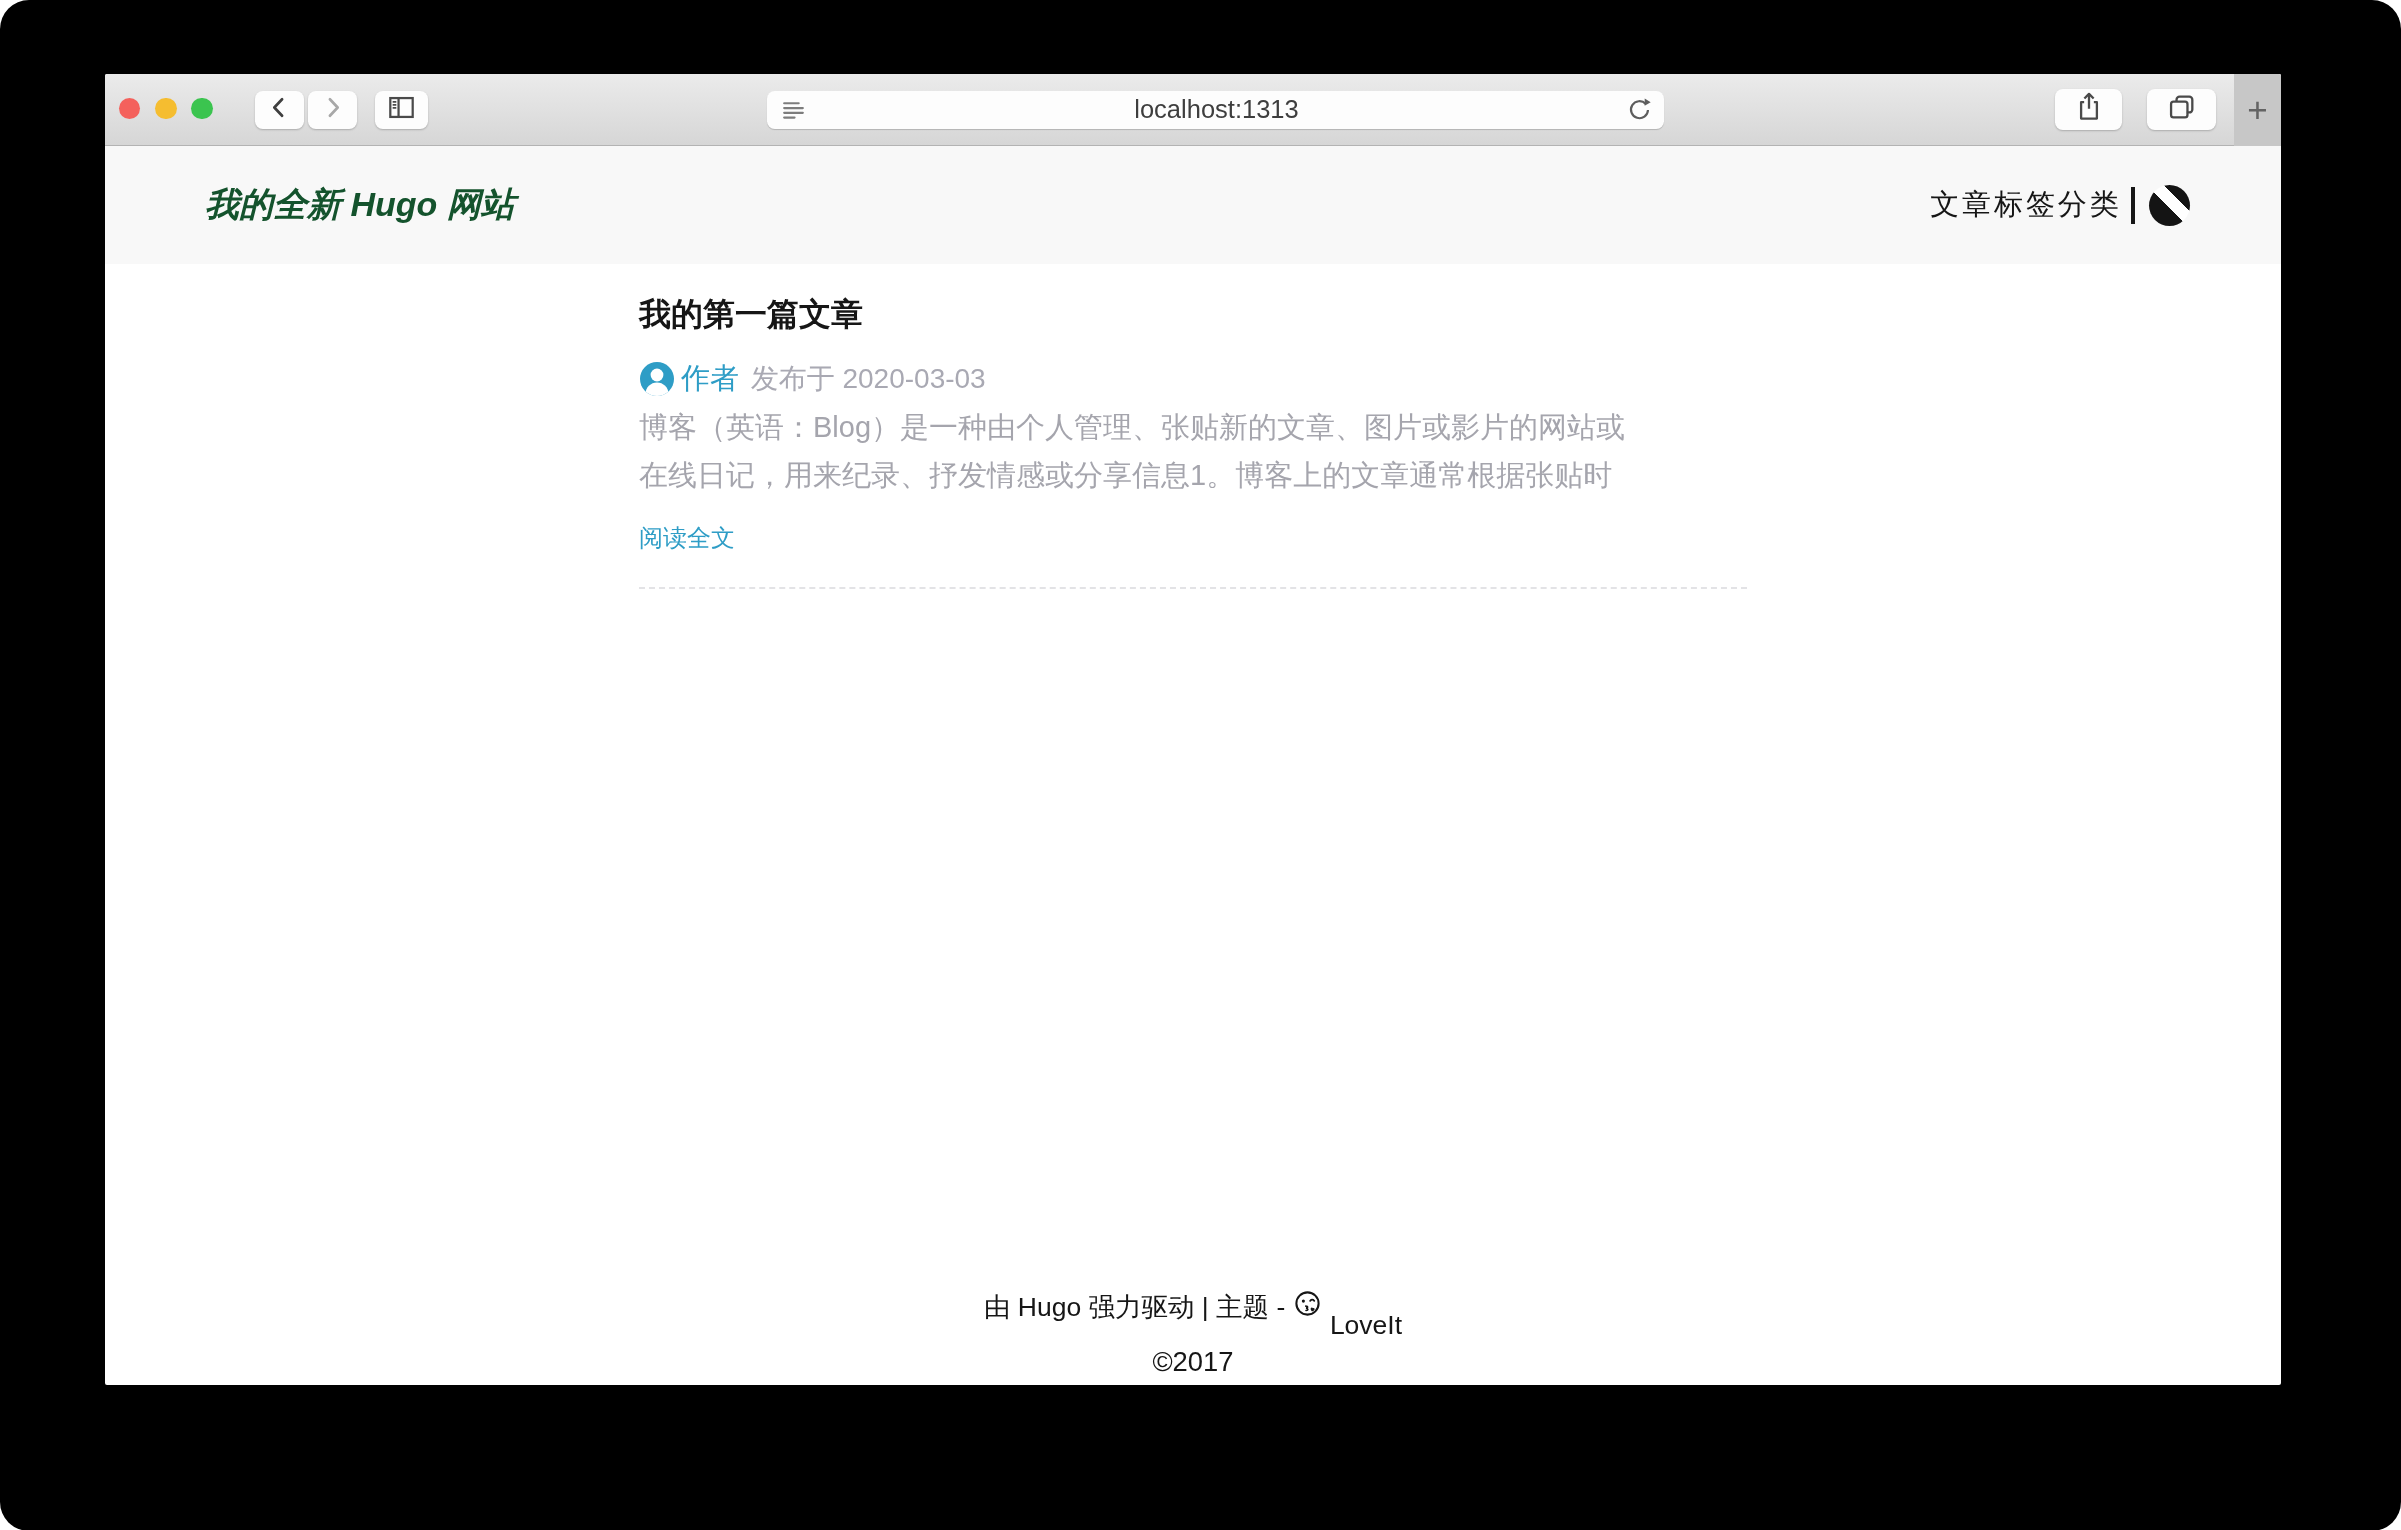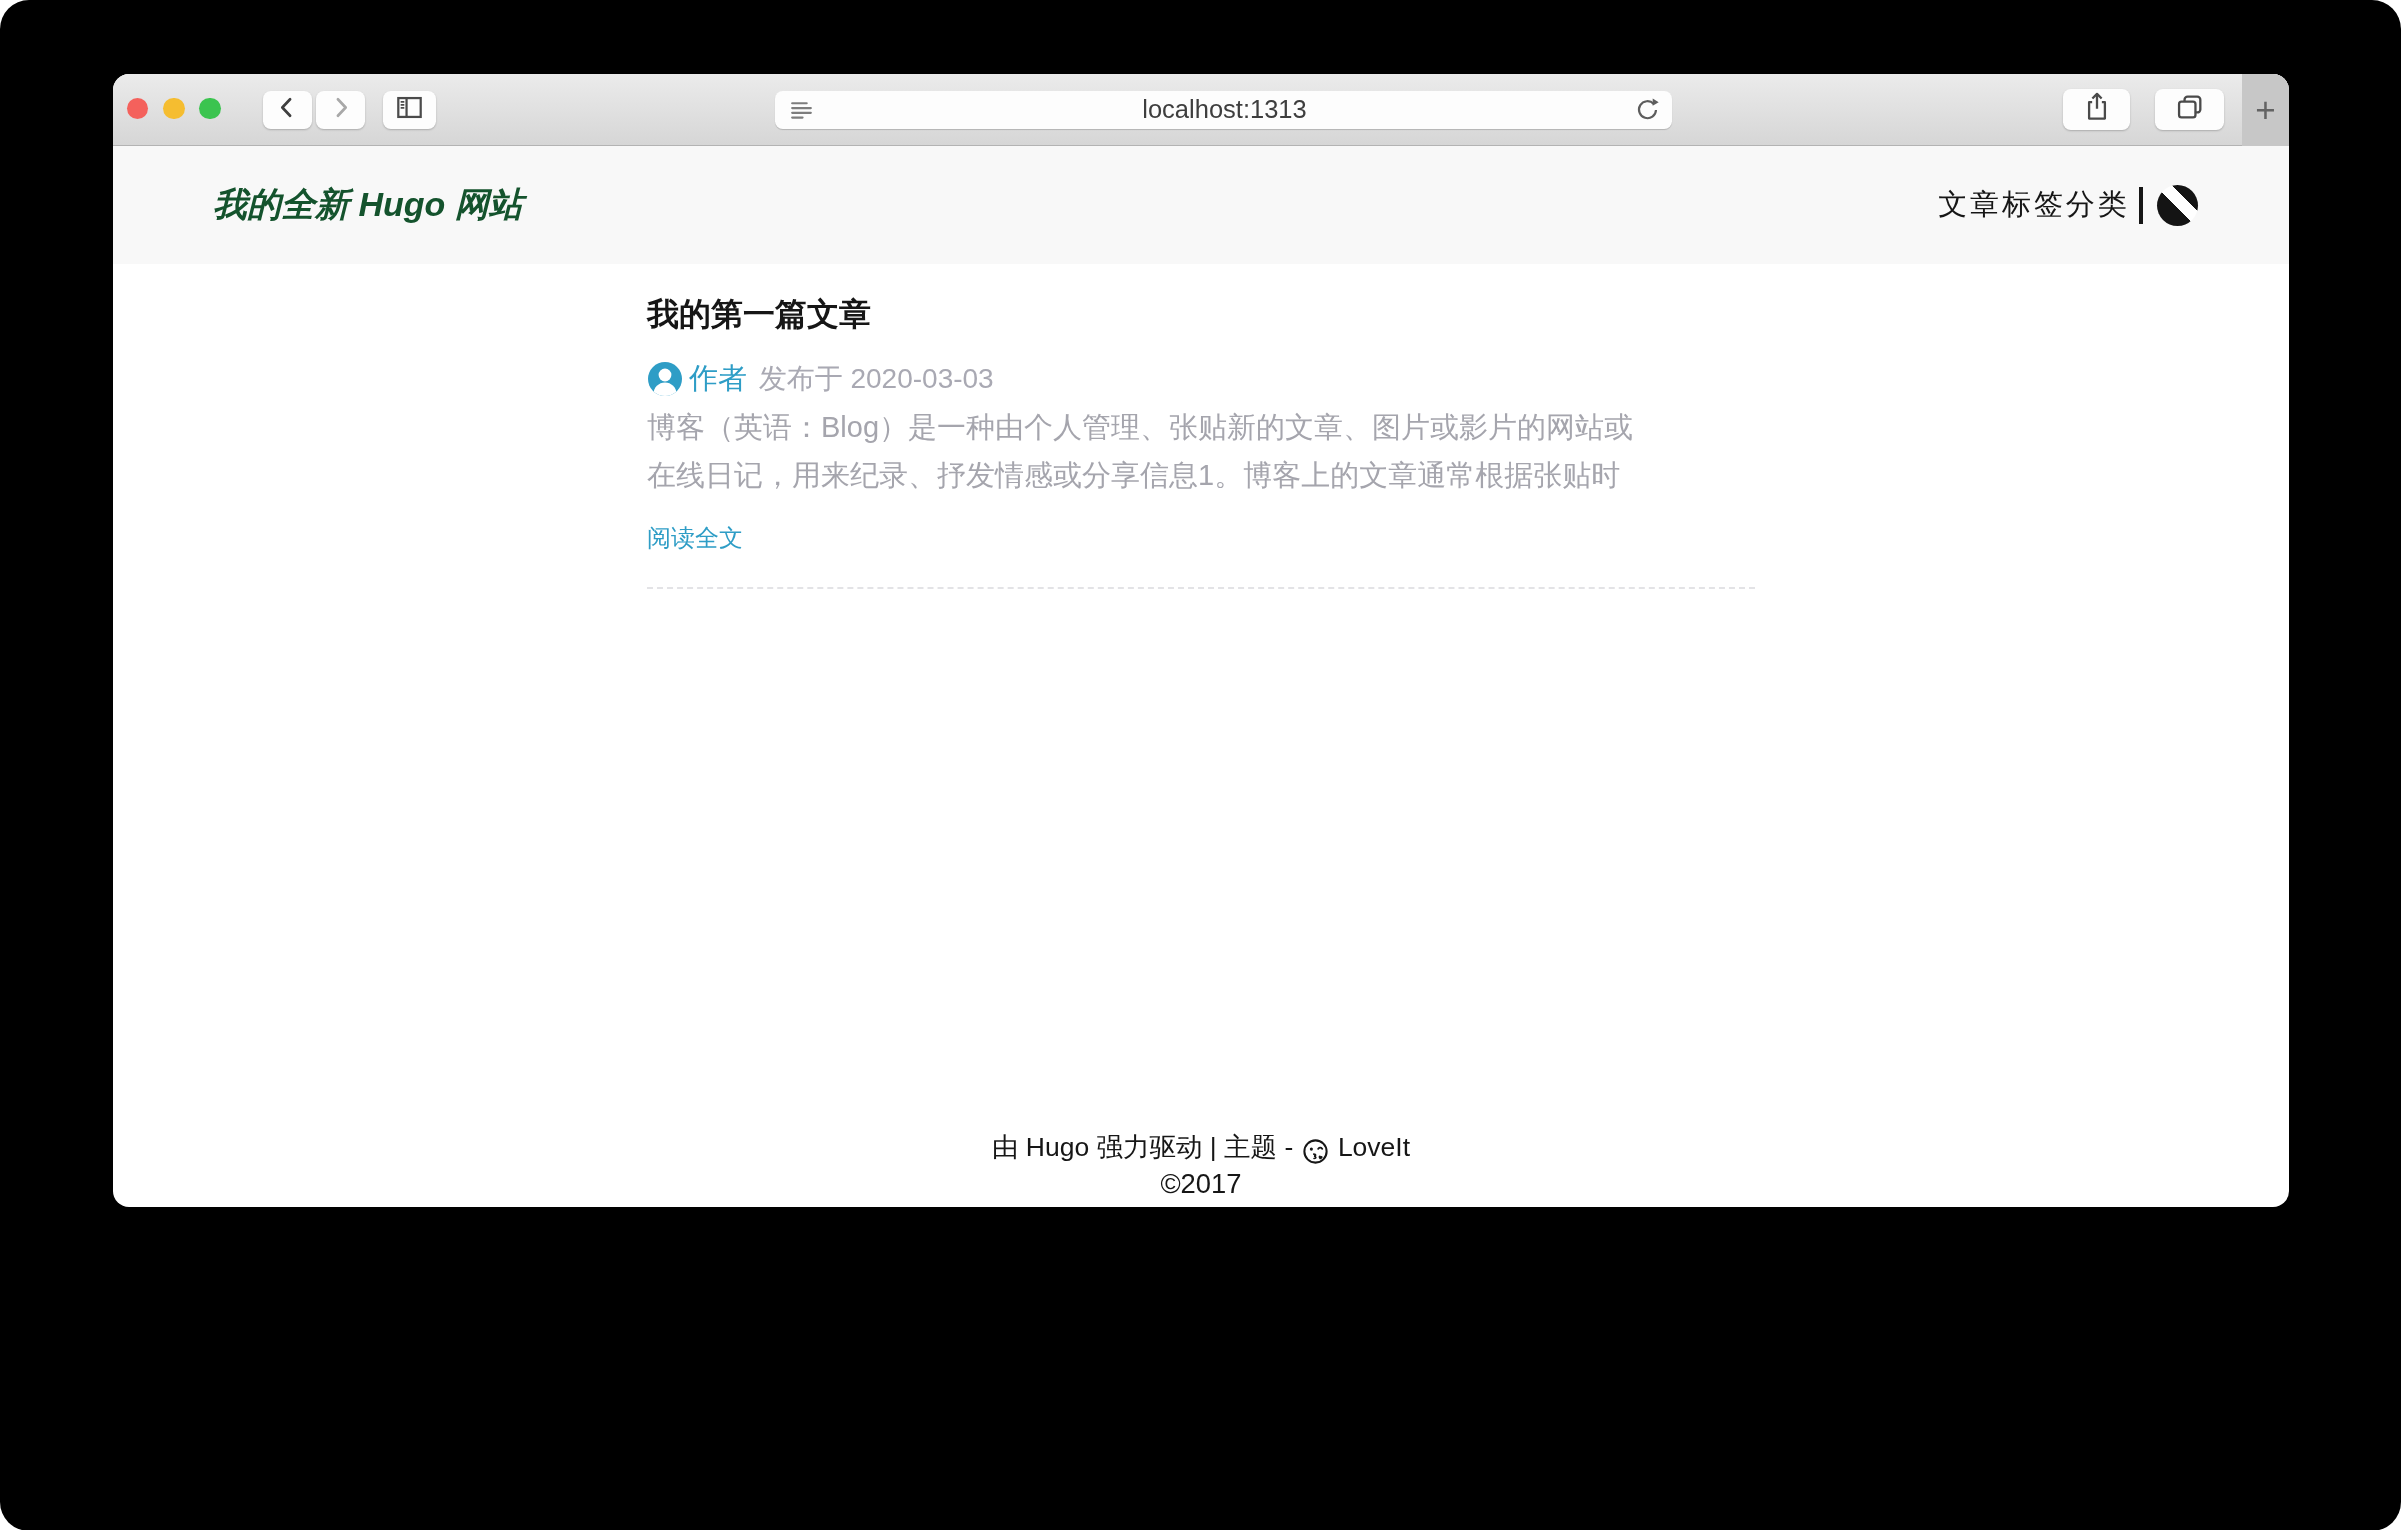--- a/index.html
+++ b/index.html
@@ -1,20 +1,20 @@
 <!DOCTYPE html>
 <html style="--accent: #2e9dc6; --meta-gray: #a9a9b3; --summary-gray: #a5a5ad; --header-bg: #f8f8f8; --traffic-red: #f4615c; --traffic-yellow: #f5bd30; --traffic-green: #3bc44f;"><head>
 <meta charset="utf-8">
 <style>
   html,body{margin:0;padding:0;}
   body{width:2401px;height:1531px;background:#fff;font-family:"Liberation Sans","DejaVu Sans",sans-serif;}
   .stage{position:relative;width:2401px;height:1531px;overflow:hidden;}
   .canvas{position:absolute;inset:0;background:#000;border-radius:29px;}
   
-  .window{position:absolute;left:113px;top:74px;width:2176px;height:1133px;background:#fff;border-radius:16px;overflow:hidden;}
+  .window{position:absolute;left:105px;top:74px;width:2176px;height:1311px;background:#fff;border-radius:2px;overflow:hidden;}
   .toolbar{position:absolute;left:0;top:0;width:100%;height:72px;background:linear-gradient(#ebebeb,#d6d6d6);border-bottom:1px solid #b3b3b3;box-sizing:border-box;}
   .tl{position:absolute;top:23.5px;width:21.6px;height:21.6px;border-radius:50%;}
   .tl.red{left:13.7px;background:var(--traffic-red,#f4615c);}
   .tl.yellow{left:50px;background:var(--traffic-yellow,#f5bd30);}
   .tl.green{left:86px;background:var(--traffic-green,#3bc44f);}
   .tbtn{position:absolute;top:16.7px;height:38px;background:#fdfdfd;border-radius:7.8px;box-shadow:0 1px 2px rgba(0,0,0,.22);display:flex;align-items:center;justify-content:center;}
   .btn-back{left:150px;width:49px;}
   .btn-fwd{left:203px;width:49px;}
   .btn-sidebar{left:270px;width:53px;}
   .btn-share{left:1950px;top:14.7px;width:67px;height:41px;}
@@ -36,21 +36,21 @@
   .post-title{margin-top:29px;font-size:32px;font-weight:bold;color:#161616;line-height:45px;cursor:pointer;}
   .post-meta{margin-top:21.6px;display:flex;align-items:center;font-size:28px;color:var(--meta-gray,#a9a9b3);}
   .author-link{display:flex;align-items:center;color:var(--accent,#2e9dc6);font-size:29px;cursor:pointer;}
   .author-link .avatar{display:flex;margin-right:5.9px;}
   .post-meta .published{margin-left:11.8px;}
   .summary{margin-top:4px;font-size:29px;line-height:48px;color:var(--summary-gray,#a5a5ad);}
   .read-more{margin-top:23.5px;font-size:24px;color:var(--accent,#2e9dc6);cursor:pointer;}
   .post-divider{margin-top:33px;border-bottom:2px dashed #e3e3e6;height:0;}
   
   .site-footer{position:absolute;left:0;bottom:5.9px;width:100%;text-align:center;color:#161616;}
-  .footer-line1{font-size:26.5px;line-height:37px;display:flex;align-items:flex-end;justify-content:center;gap:7.8px;}
+  .footer-line1{font-size:26.5px;line-height:37px;display:flex;align-items:flex-start;justify-content:center;gap:7.8px;}
   .footer-line1 .kiss{display:flex;align-items:center;}
   .footer-line2{font-size:27.4px;line-height:35px;}
   .footer-link{cursor:pointer;margin-top:18px;}
 </style>
 </head>
 <body>
 
 <div class="stage">
   <div class="canvas"></div>
 

